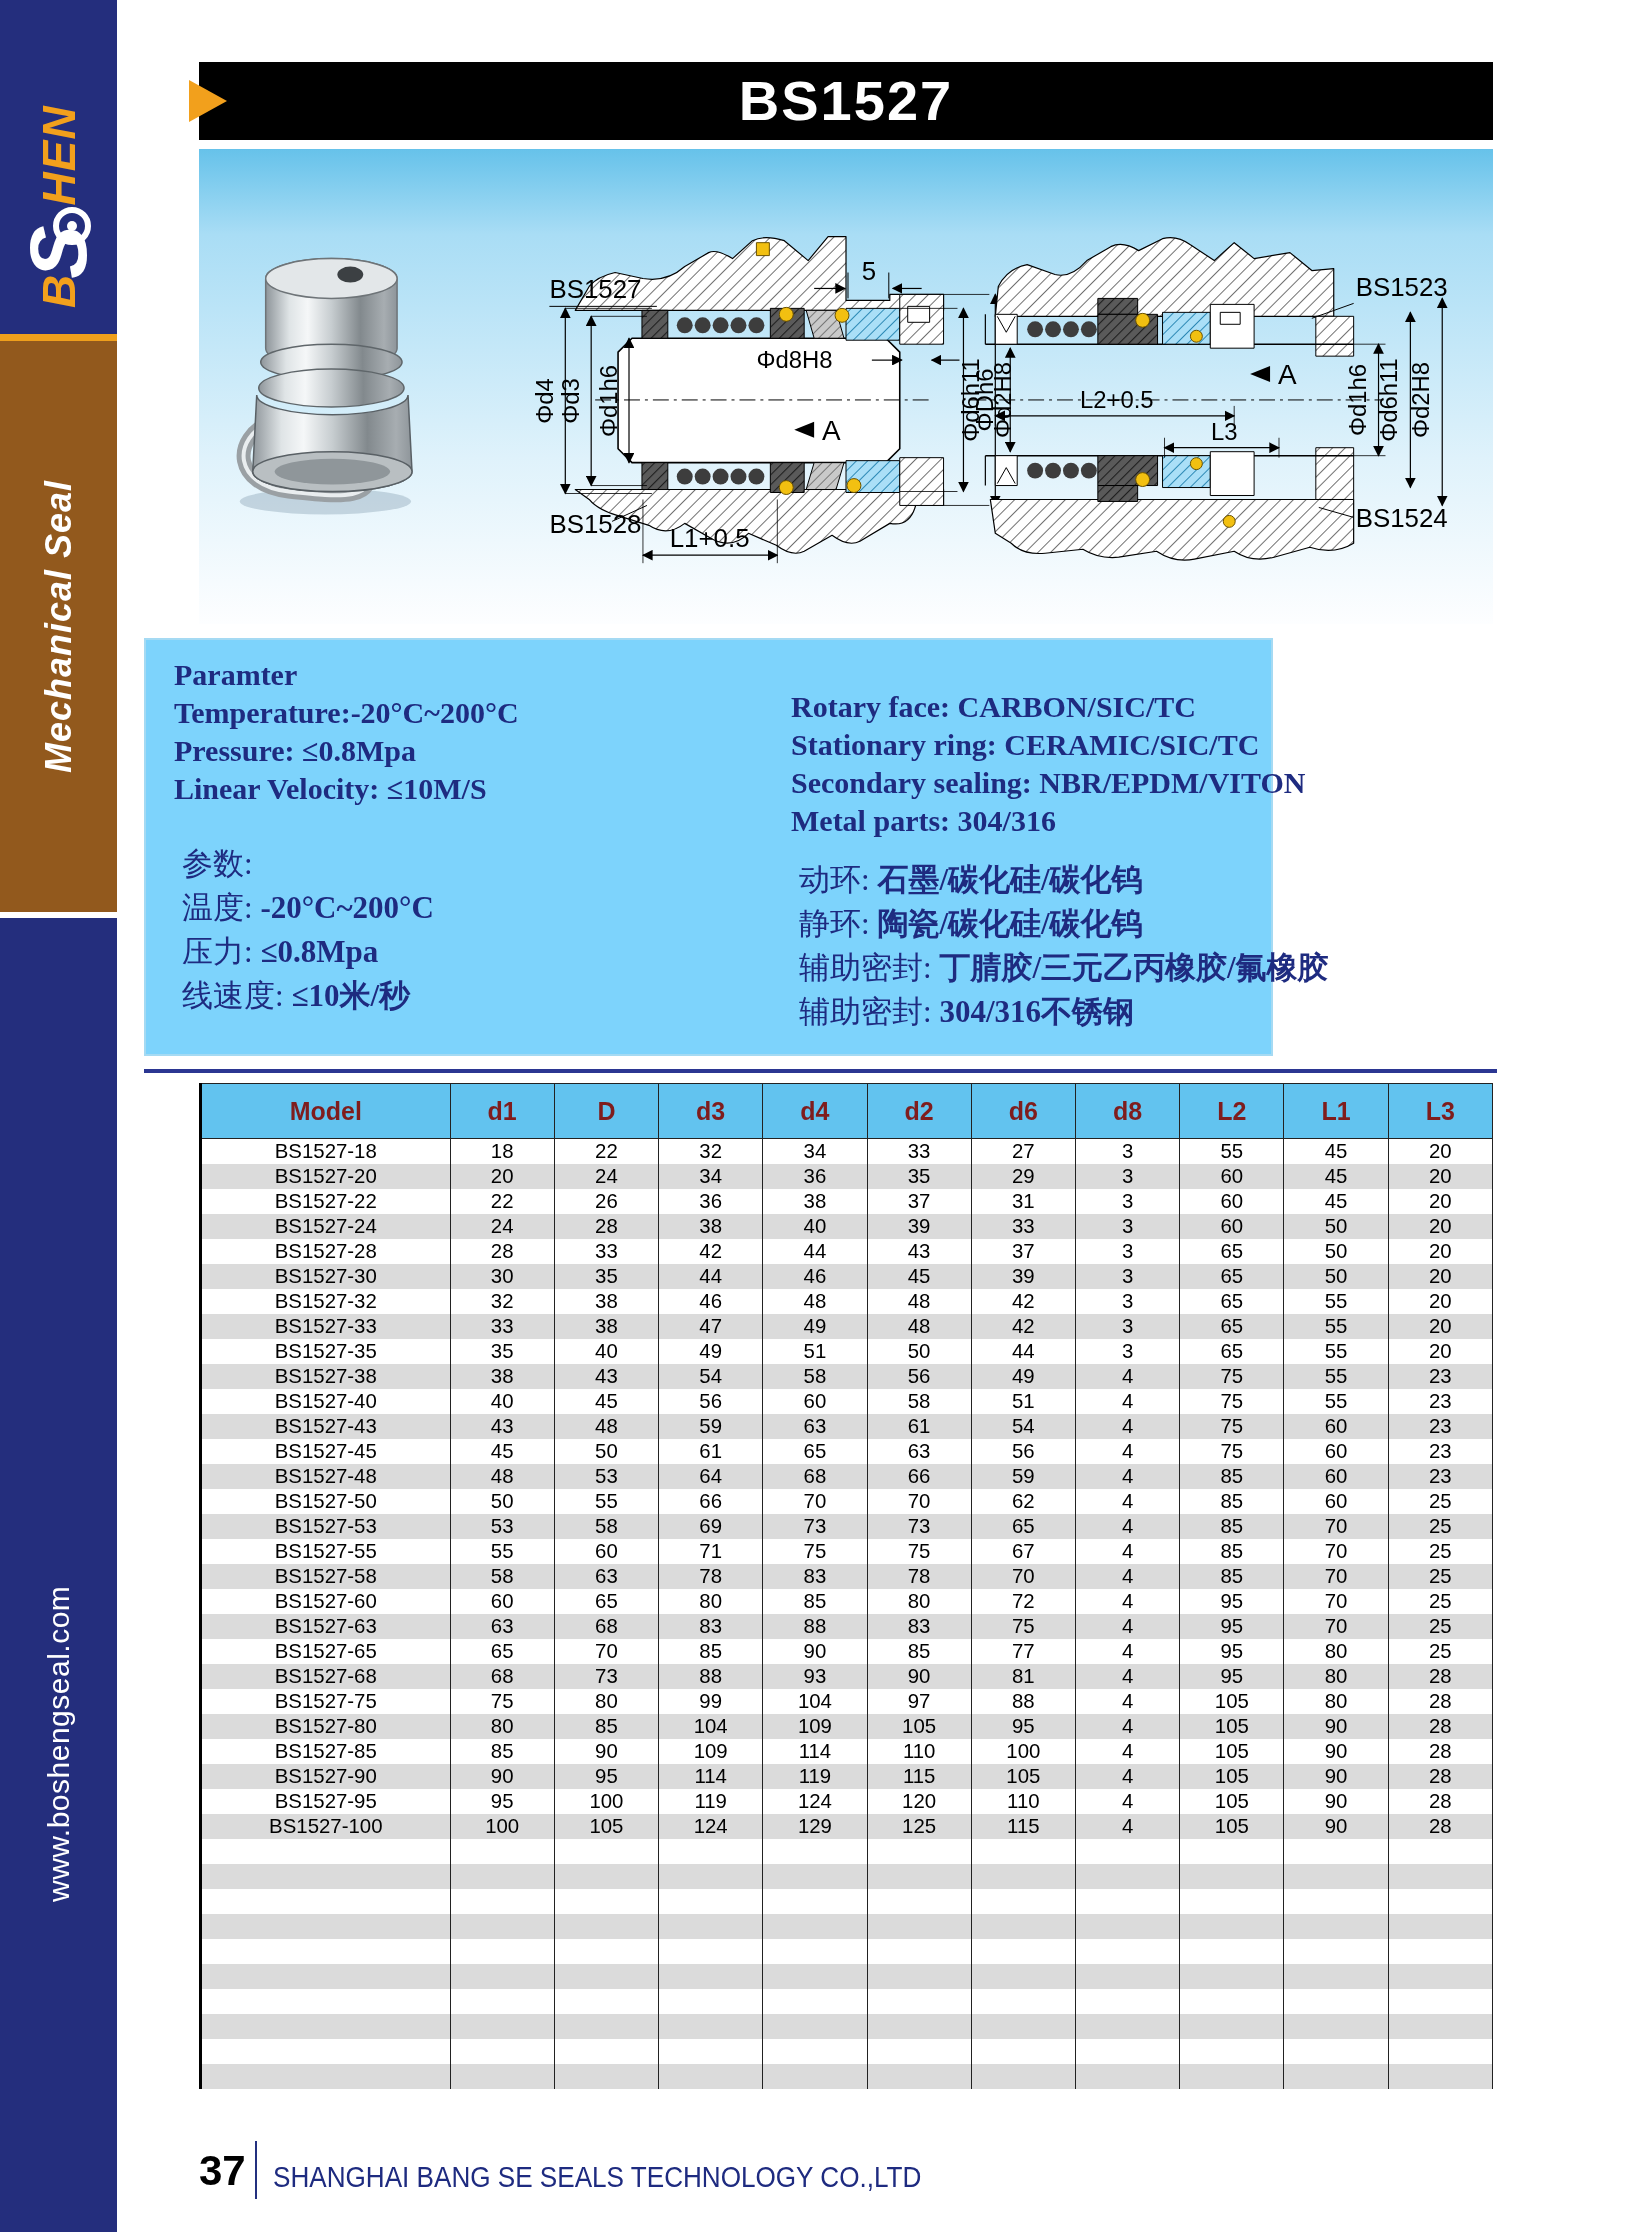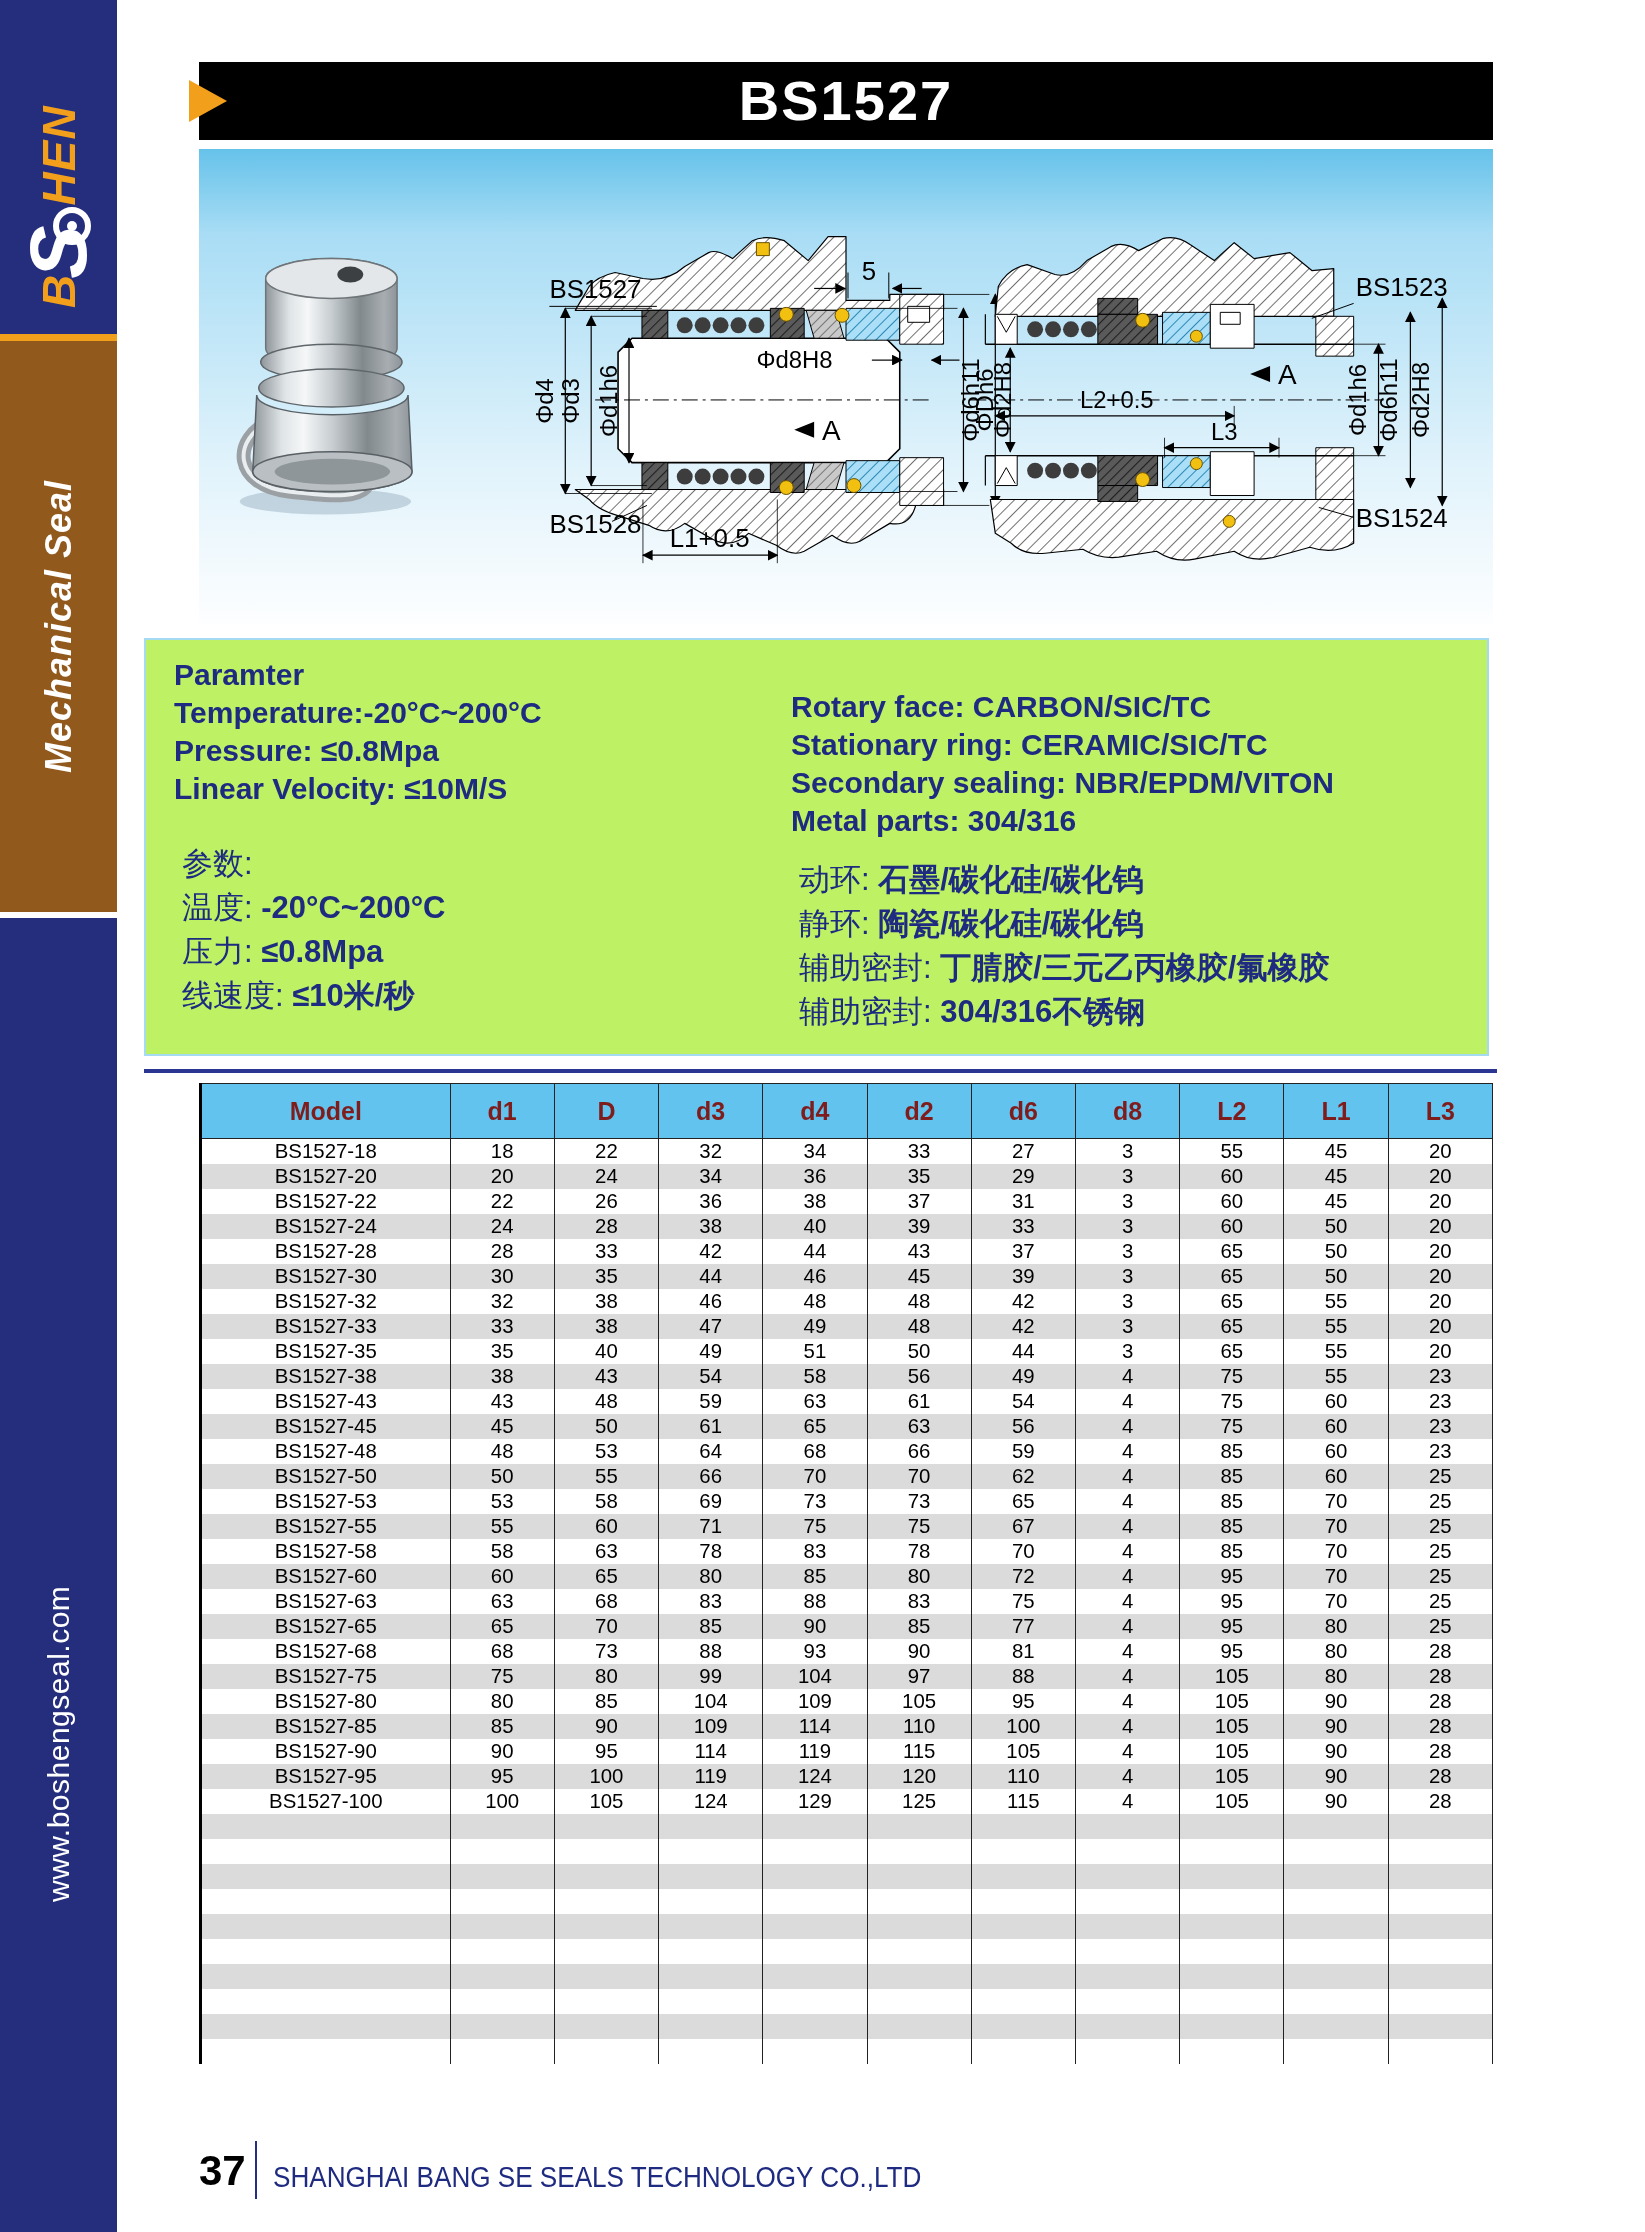--- a/index.html
+++ b/index.html
@@ -26,21 +26,21 @@
   
   .title-bar{position:absolute;left:199px;top:62px;width:1294px;height:78px;background:#000;
     color:#fff;text-align:center;line-height:78px;font-size:56px;font-weight:bold;letter-spacing:2px;}
   .title-arrow{position:absolute;left:189px;top:80px;width:0;height:0;
     border-left:38px solid #f2a01c;border-top:21px solid transparent;border-bottom:21px solid transparent;}
   
   .panel{position:absolute;left:199px;top:149px;width:1294px;height:475px;
     background:linear-gradient(#66c2ea 0%,#a9ddf5 18%,#dff2fb 65%,#fdfeff 100%);}
   svg{font-family:"Liberation Sans",sans-serif;}
   
-  .param-box{position:absolute;left:144px;top:638px;width:1345px;height:418px;background:#bef264;border:2px solid #a5daf3;box-sizing:border-box;}
+  .param-box{position:absolute;left:144px;top:638px;width:1129px;height:418px;background:#7dd3fc;border:2px solid #a5daf3;box-sizing:border-box;font-family:Liberation Serif, serif;}
   .pcol{position:absolute;color:#1e2b80;}
   .pcol-left{left:28px;top:16px;}
   .pcol-right{left:645px;top:48px;}
   .p-en{font-size:30px;font-weight:bold;line-height:38px;white-space:nowrap;}
   .p-zh-block-l{margin-top:34px;}
   .p-zh-block-r{margin-top:18px;}
   .p-zh{font-size:31px;line-height:44px;white-space:nowrap;margin-left:8px;}
   .zv{font-weight:bold;}
   
   .divider{position:absolute;left:144px;top:1069px;width:1353px;height:4px;background:#2b3692;}
@@ -462,20 +462,33 @@
         <td>54</td>
         <td>58</td>
         <td>56</td>
         <td>49</td>
         <td>4</td>
         <td>75</td>
         <td>55</td>
         <td>23</td>
       </tr>
       <tr>
+        <td>BS1527-40</td>
+        <td>40</td>
+        <td>45</td>
+        <td>56</td>
+        <td>60</td>
+        <td>58</td>
+        <td>51</td>
+        <td>4</td>
+        <td>75</td>
+        <td>55</td>
+        <td>23</td>
+      </tr>
+      <tr>
         <td>BS1527-43</td>
         <td>43</td>
         <td>48</td>
         <td>59</td>
         <td>63</td>
         <td>61</td>
         <td>54</td>
         <td>4</td>
         <td>75</td>
         <td>60</td>

